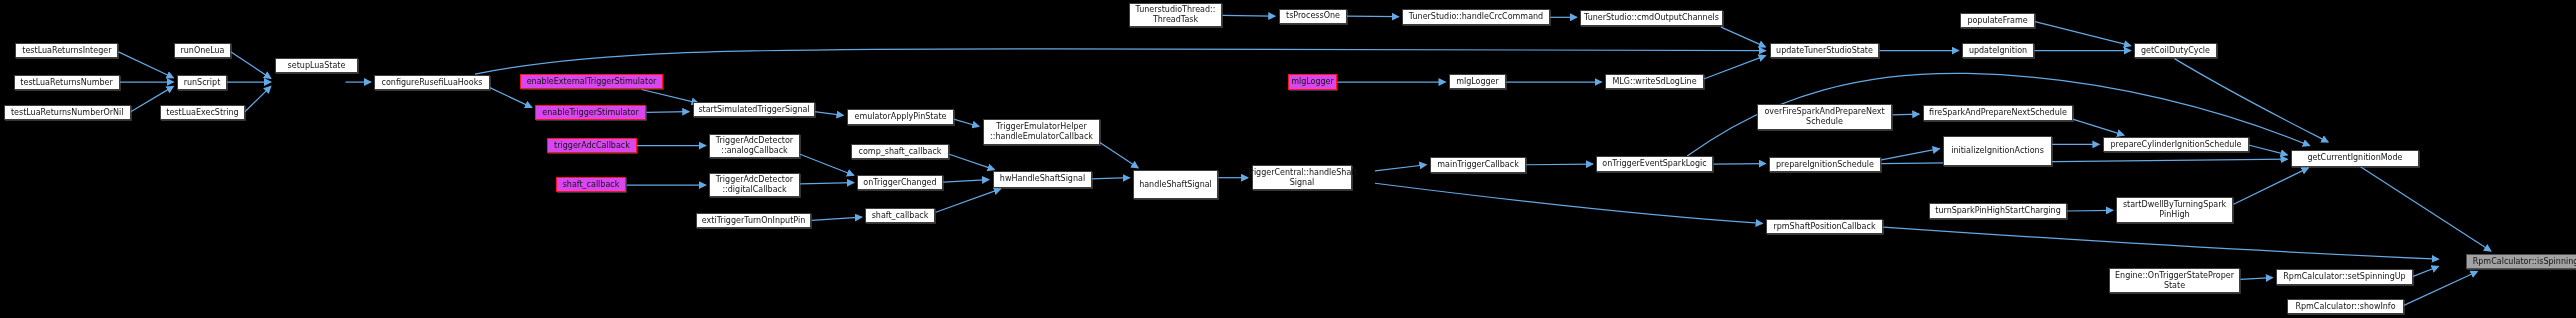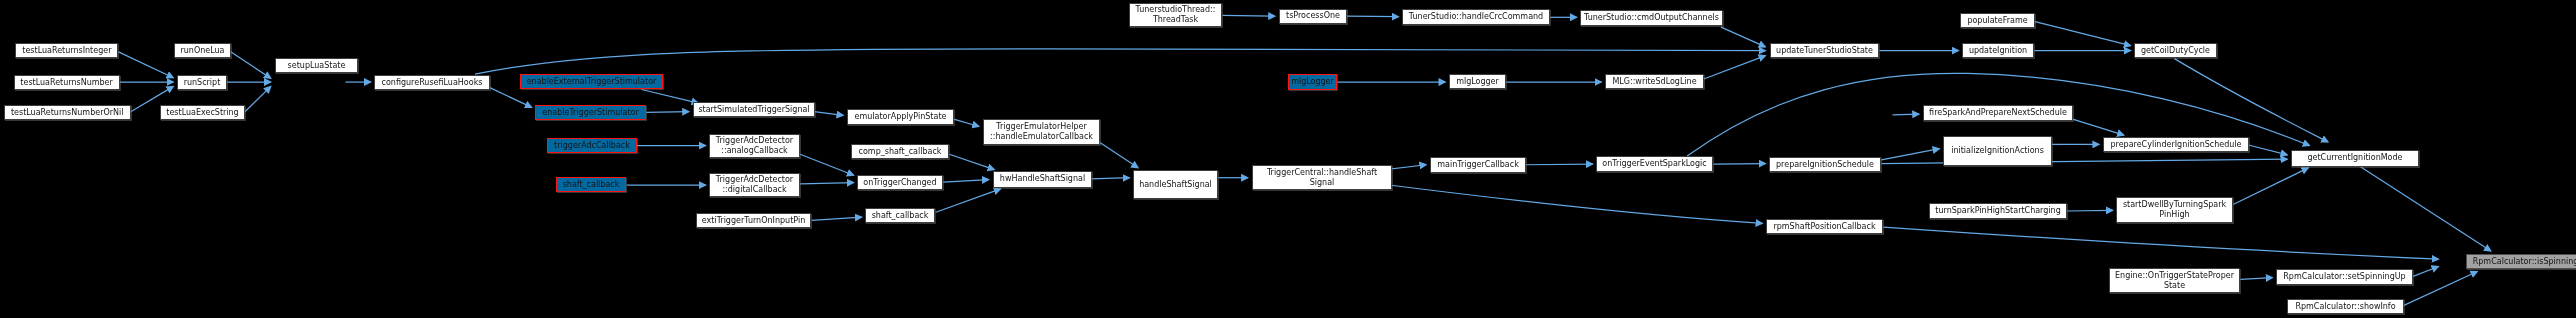--- a/index.html
+++ b/index.html
@@ -2,21 +2,21 @@
 <html style="font-size:10px"><head>
 <meta charset="utf-8">
 <style>
   html,body{margin:0;padding:0;background:#000;}
   #canvas{position:relative;width:2576px;height:319px;background:#000000;overflow:hidden;
           font-family:"DejaVu Sans","Liberation Sans",sans-serif;}
   #edges{position:absolute;left:0;top:0;width:2576px;height:319px;}
   .node{position:absolute;box-sizing:border-box;display:flex;align-items:center;justify-content:center;
         background:#ffffff;border:1.2px solid #3d3d3d;color:#141414;font-size:8px;line-height:10px;
         text-align:center;white-space:pre-line;box-shadow:0.9px 0.9px 0 rgba(130,130,130,.45);cursor:pointer;}
-  .node.red{border-color:#ff1414;background:#0369a1;text-align:right;}
+  .node.red{border-color:#ff1414;background:#d946ef;text-align:right;}
   .node.focal{background:#a2a2a2;border-color:#4f4f4f;margin-left:24px;}
 </style>
 </head>
 <body>
 
 <div id="canvas">
 
   <svg id="edges" viewBox="0 0 4176 517" fill="none" stroke="#63a9e6" stroke-width="2">
     <defs>
       <marker id="ah" viewBox="0 0 10 10" refX="8.5" refY="5" markerWidth="6.5" markerHeight="6.5" orient="auto-start-reverse">
@@ -105,28 +105,30 @@
   <div class="node" style="left:993px;top:171px;width:99px;height:16.7px">hwHandleShaftSignal</div>
   <div class="node" style="left:1133px;top:170px;width:85px;height:29px">handleShaftSignal</div>
   <div class="node" style="left:1129px;top:3.1px;width:93px;height:24px">TunerstudioThread::
 ThreadTask</div>
   <div class="node" style="left:1279px;top:8.6px;width:68px;height:15px">tsProcessOne</div>
   <div class="node" style="left:1402px;top:8.6px;width:148px;height:16px">TunerStudio::handleCrcCommand</div>
   <div class="node" style="left:1580px;top:10px;width:143px;height:16px">TunerStudio::cmdOutputChannels</div>
   <div class="node red" style="left:1288px;top:74px;width:49px;height:16px">mlgLogger</div>
   <div class="node" style="left:1449px;top:74px;width:57px;height:15.4px">mlgLogger</div>
   <div class="node" style="left:1605px;top:74px;width:99px;height:15.4px">MLG::writeSdLogLine</div>
-  <div class="node" style="left:1252px;top:165px;width:140px;height:25px">TriggerCentral::handleShaft
+  <div class="node" style="left:1252px;top:165px;width:100px;height:25px">TriggerCentral::handleShaft
 Signal</div>
   <div class="node" style="left:1430px;top:157px;width:96px;height:16px">mainTriggerCallback</div>
   <div class="node" style="left:1596px;top:156px;width:117px;height:16px">onTriggerEventSparkLogic</div>
   <div class="node" style="left:1770px;top:43px;width:109px;height:15.4px">updateTunerStudioState</div>
   <div class="node" style="left:1960px;top:13px;width:75px;height:15px">populateFrame</div>
   <div class="node" style="left:1962px;top:43px;width:72px;height:15.4px">updateIgnition</div>
   <div class="node" style="left:2134px;top:43px;width:83px;height:15.4px">getCoilDutyCycle</div>
+  <div class="node" style="left:1757px;top:104px;width:135px;height:26px">overFireSparkAndPrepareNext
+Schedule</div>
   <div class="node" style="left:1923px;top:105px;width:150px;height:16px">fireSparkAndPrepareNextSchedule</div>
   <div class="node" style="left:1943px;top:136px;width:109px;height:30px">initializeIgnitionActions</div>
   <div class="node" style="left:2103px;top:137px;width:146px;height:15.4px">prepareCylinderIgnitionSchedule</div>
   <div class="node" style="left:2291px;top:150px;width:128px;height:16.7px">getCurrentIgnitionMode</div>
   <div class="node" style="left:1769px;top:157px;width:112px;height:15.4px">prepareIgnitionSchedule</div>
   <div class="node" style="left:1929px;top:203px;width:138px;height:16px">turnSparkPinHighStartCharging</div>
   <div class="node" style="left:2116px;top:197px;width:117px;height:26px">startDwellByTurningSpark
 PinHigh</div>
   <div class="node" style="left:1766px;top:219px;width:117px;height:15.4px">rpmShaftPositionCallback</div>
   <div class="node" style="left:2109px;top:268px;width:131px;height:25px">Engine::OnTriggerStateProper

